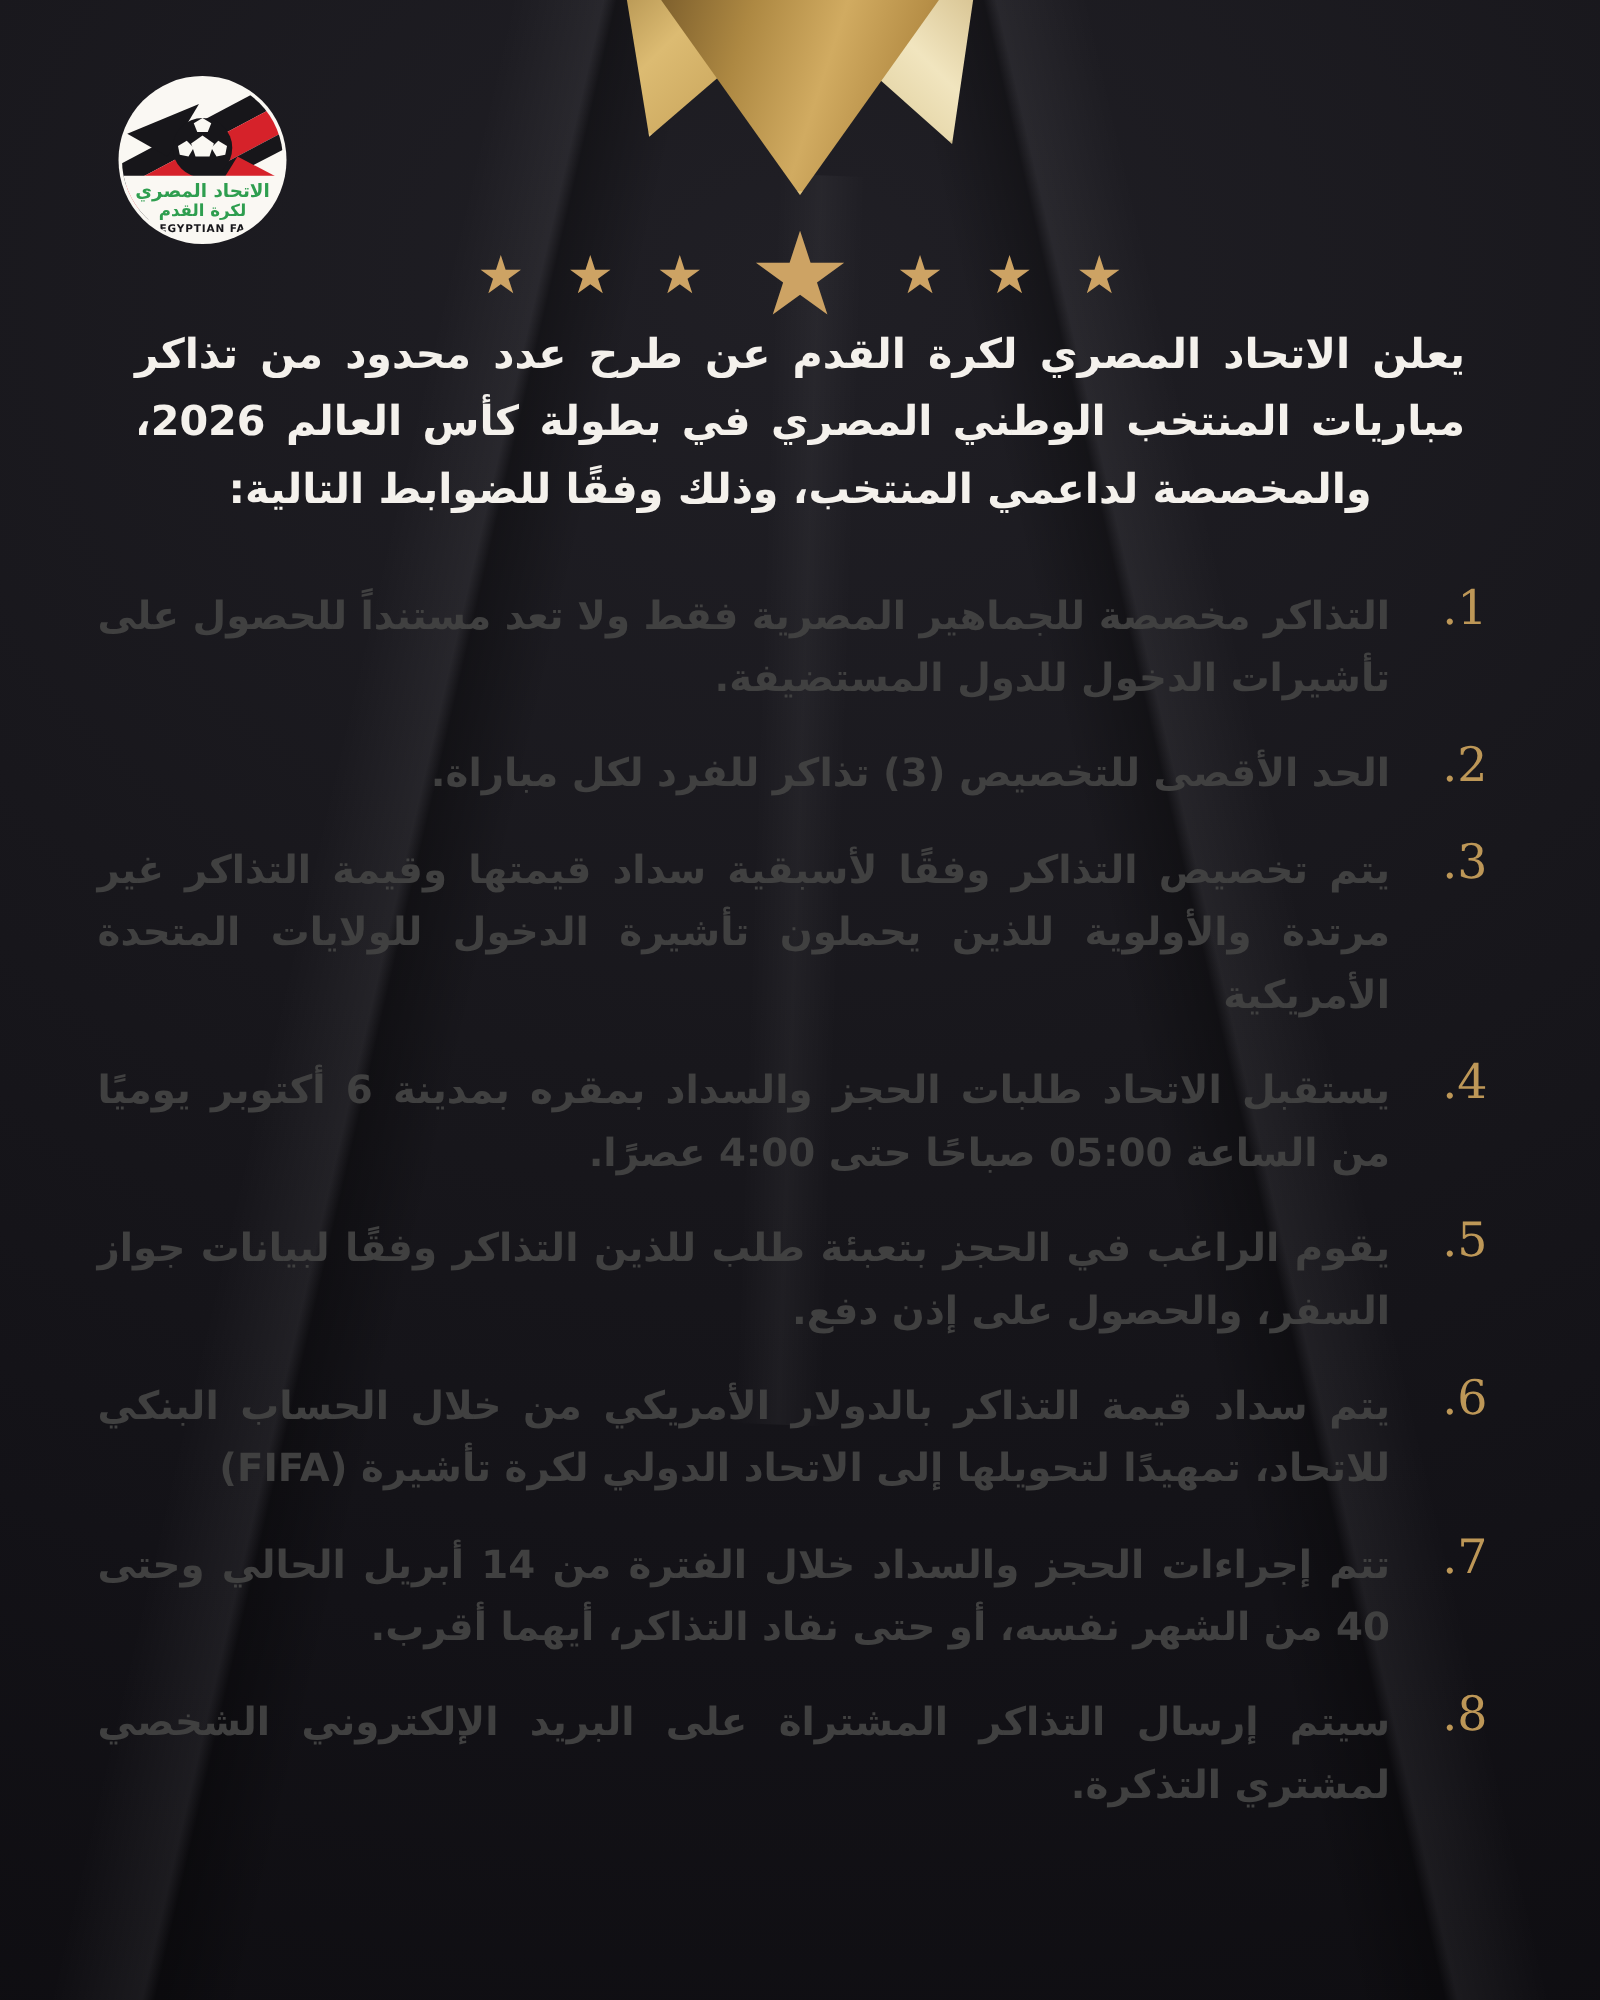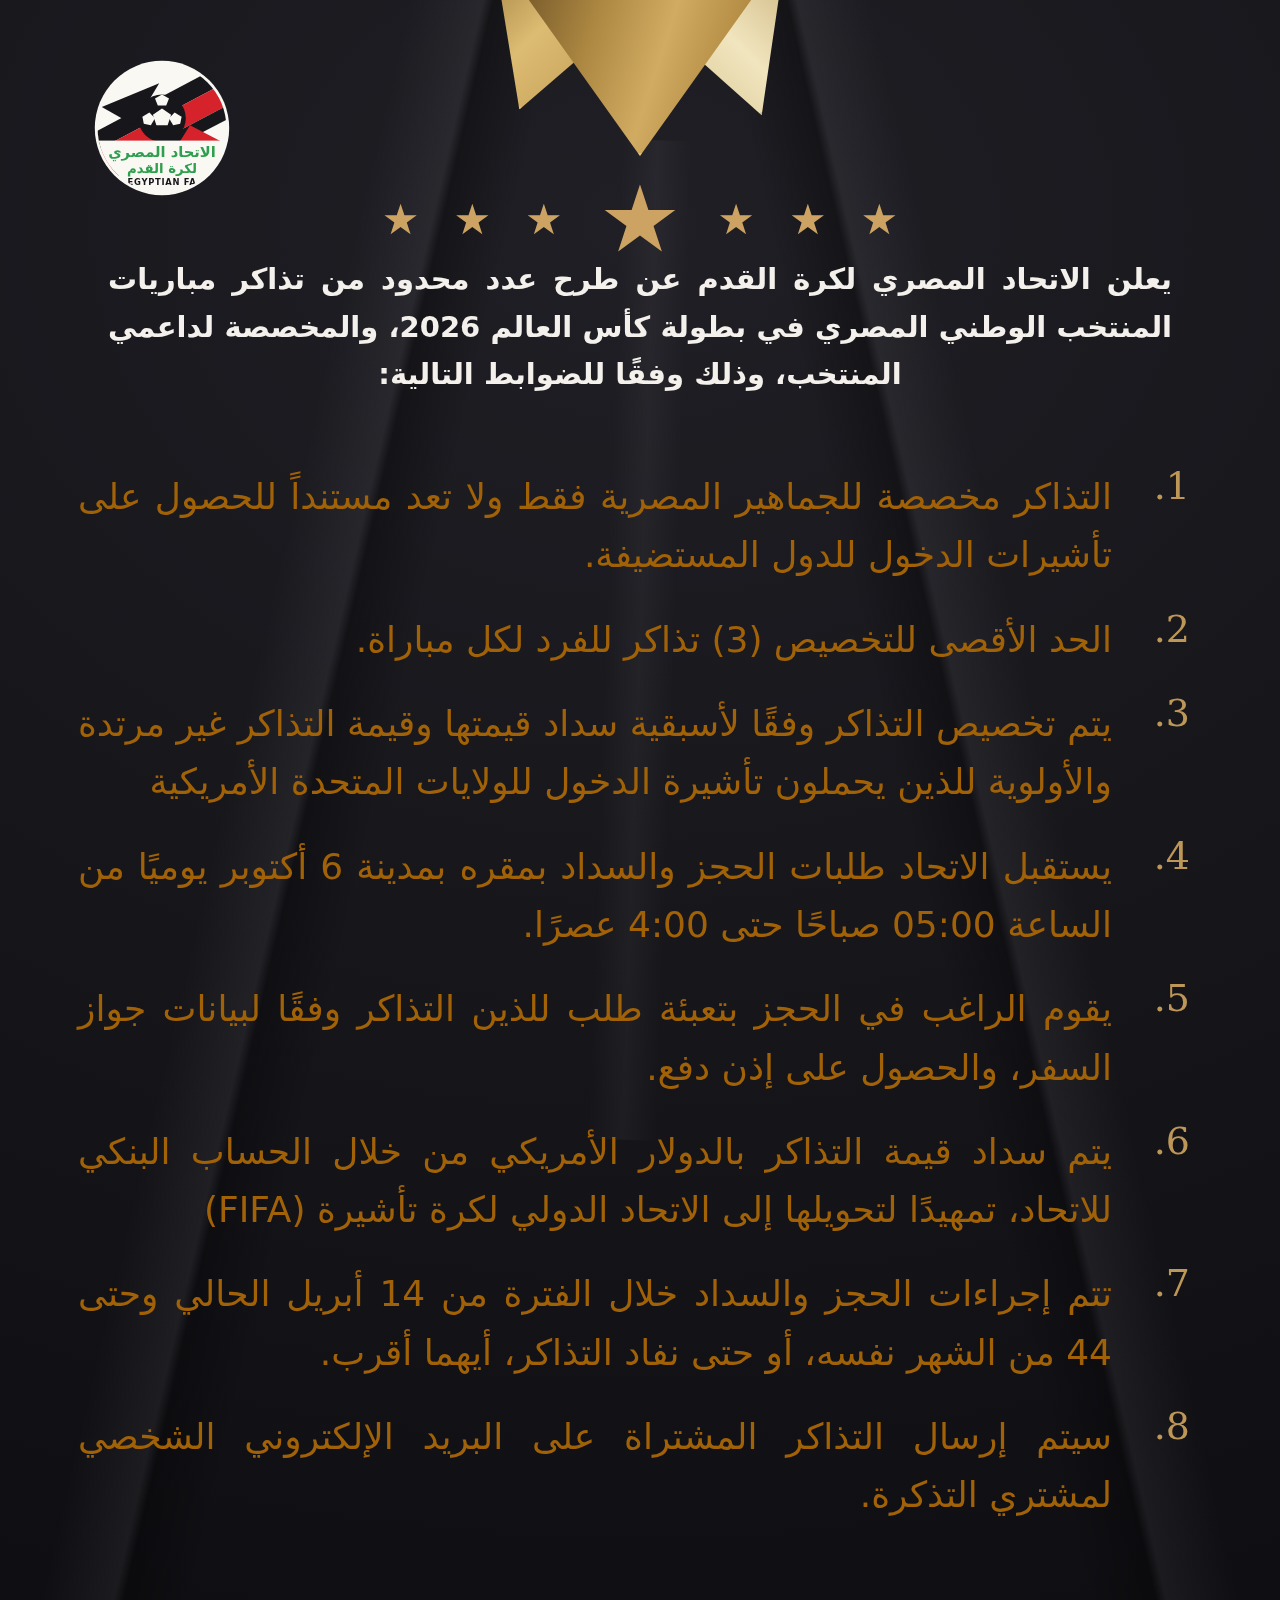--- a/index.html
+++ b/index.html
@@ -38,30 +38,30 @@
   
   .stars{position:absolute;top:172px;left:0;right:0;height:96px;
     display:flex;justify-content:center;align-items:center;gap:34px;
     color:#cda364;line-height:1;}
   .star-small{font-size:42px;}
   .star-big{font-size:92px;margin:0 2px;}
 
   
   .intro{position:absolute;top:256px;left:108px;right:108px;
     direction:rtl;text-align:justify;text-align-last:center;
-    font-size:29px;font-weight:700;line-height:1.64;color:#f4f1ec;}
+    font-size:33px;font-weight:700;line-height:1.64;color:#f4f1ec;}
 
   
   .items{position:absolute;top:468px;left:78px;right:82px;}
   .item{position:relative;padding-right:86px;margin-bottom:26px;direction:rtl;}
   .item-num{position:absolute;right:8px;top:-4px;
     font-family:"DejaVu Serif","Liberation Serif",serif;
     font-size:38px;font-weight:400;color:#bd9757;unicode-bidi:isolate;}
-  .item-text{font-size:36px;font-weight:400;line-height:1.62;
-    text-align:justify;text-align-last:right;color:#a16207;}
+  .item-text{font-size:31px;font-weight:700;line-height:1.62;
+    text-align:justify;text-align-last:right;color:#404040;}
 </style>
 </head>
 <body>
 
 <div class="fold fold-left"></div>
 <div class="fold fold-right"></div>
 <div class="fold fold-center"></div>
 
 <svg class="logo" viewBox="0 0 200 200">
   <defs>
@@ -129,19 +129,19 @@
     <div class="item">
       <span class="item-num" dir="rtl">5.</span>
       <div class="item-text">يقوم الراغب في الحجز بتعبئة طلب للذين التذاكر وفقًا لبيانات جواز السفر، والحصول على إذن دفع.</div>
     </div>
     <div class="item">
       <span class="item-num" dir="rtl">6.</span>
       <div class="item-text">يتم سداد قيمة التذاكر بالدولار الأمريكي من خلال الحساب البنكي للاتحاد، تمهيدًا لتحويلها إلى الاتحاد الدولي لكرة تأشيرة (FIFA)</div>
     </div>
     <div class="item">
       <span class="item-num" dir="rtl">7.</span>
-      <div class="item-text">تتم إجراءات الحجز والسداد خلال الفترة من 14 أبريل الحالي وحتى 44 من الشهر نفسه، أو حتى نفاد التذاكر، أيهما أقرب.</div>
+      <div class="item-text">تتم إجراءات الحجز والسداد خلال الفترة من 14 أبريل الحالي وحتى 40 من الشهر نفسه، أو حتى نفاد التذاكر، أيهما أقرب.</div>
     </div>
     <div class="item">
       <span class="item-num" dir="rtl">8.</span>
       <div class="item-text">سيتم إرسال التذاكر المشتراة على البريد الإلكتروني الشخصي لمشتري التذكرة.</div>
     </div>
   </div>
 
 </body></html>

